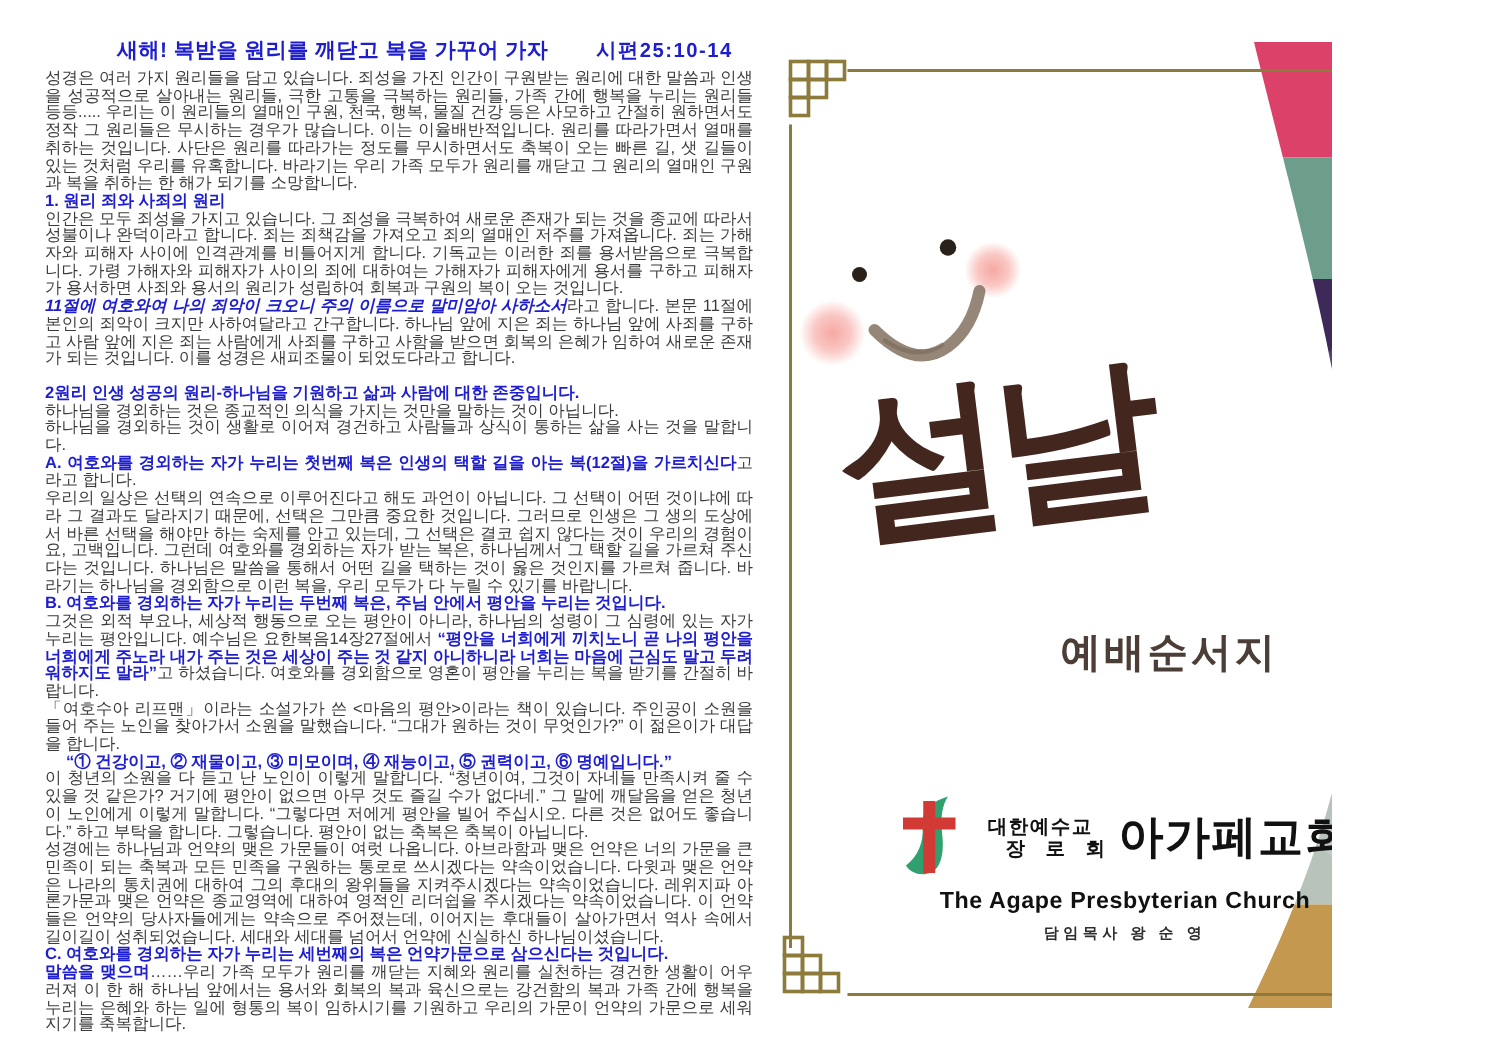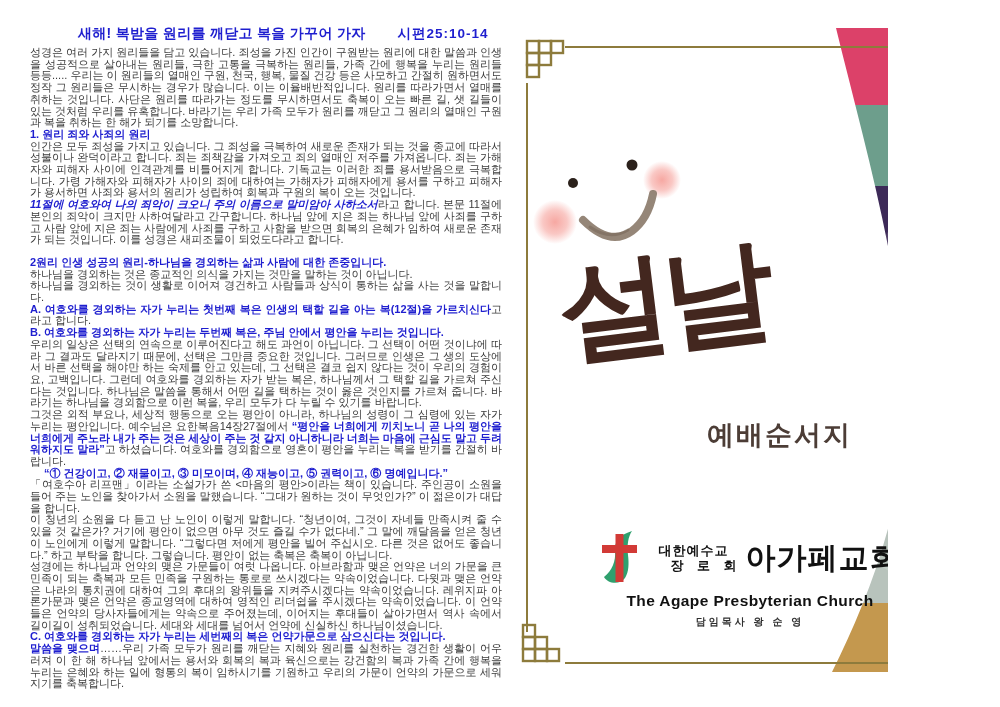--- a/index.html
+++ b/index.html
@@ -50,29 +50,29 @@
     <header class="title-row">
       <h1 class="title">새해! 복받을 원리를 깨닫고 복을 가꾸어 가자</h1>
       <span class="ref">시편25:10-14</span>
     </header>
     <div class="blocks">
         <div class="para"><span class="run-b">성경은 여러 가지 원리들을 담고 있습니다. 죄성을 가진 인간이 구원받는 원리에 대한 말씀과 인생을 성공적으로 살아내는 원리들, 극한 고통을 극복하는 원리들, 가족 간에 행복을 누리는 원리들 등등..... 우리는 이 원리들의 열매인 구원, 천국, 행복, 물질 건강 등은 사모하고 간절히 원하면서도 정작 그 원리들은 무시하는 경우가 많습니다. 이는 이율배반적입니다. 원리를 따라가면서 열매를 취하는 것입니다. 사단은 원리를 따라가는 정도를 무시하면서도 축복이 오는 빠른 길, 샛 길들이 있는 것처럼 우리를 유혹합니다. 바라기는 우리 가족 모두가 원리를 깨닫고 그 원리의 열매인 구원과 복을 취하는 한 해가 되기를 소망합니다.</span></div>
         <div class="para"><span class="run-h">1. 원리 죄와 사죄의 원리</span></div>
         <div class="para"><span class="run-b">인간은 모두 죄성을 가지고 있습니다. 그 죄성을 극복하여 새로운 존재가 되는 것을 종교에 따라서 성불이나 완덕이라고 합니다. 죄는 죄책감을 가져오고 죄의 열매인 저주를 가져옵니다. 죄는 가해자와 피해자 사이에 인격관계를 비틀어지게 합니다. 기독교는 이러한 죄를 용서받음으로 극복합니다.  가령 가해자와 피해자가 사이의 죄에 대하여는 가해자가 피해자에게 용서를 구하고 피해자가 용서하면 사죄와 용서의 원리가 성립하여 회복과 구원의 복이 오는 것입니다.</span></div>
         <div class="para"><span class="run-qib">11절에 </span><span class="run-qi">여호와여 나의 죄악이 크오니 주의 이름으로 말미암아 사하소서</span><span class="run-b">라고 합니다. 본문 11절에 본인의 죄악이 크지만 사하여달라고 간구합니다. 하나님 앞에 지은 죄는 하나님 앞에 사죄를 구하고 사람 앞에 지은 죄는 사람에게 사죄를 구하고 사함을 받으면 회복의 은혜가 임하여 새로운 존재가 되는 것입니다. 이를 성경은 새피조물이 되었도다라고 합니다.</span></div>
         <div class="gap"></div>
-        <div class="para"><span class="run-h">2원리 인생 성공의 원리-하나님을 경외하는 삶과 사람에 대한 존중입니다.</span></div>
+        <div class="para"><span class="run-h">2원리 인생 성공의 원리-하나님을 기원하고 삶과 사람에 대한 존중입니다.</span></div>
         <div class="para"><span class="run-b">하나님을 경외하는 것은 종교적인 의식을 가지는 것만을 말하는 것이 아닙니다.</span></div>
         <div class="para"><span class="run-b">하나님을 경외하는 것이 생활로 이어져 경건하고 사람들과 상식이 통하는 삶을 사는 것을 말합니다.</span></div>
         <div class="para"><span class="run-h">A. 여호와를 경외하는 자가 누리는 첫번째 복은 인생의 택할 길을 아는 복(12절)을 가르치신다</span><span class="run-b">고 라고 합니다.</span></div>
+        <div class="para"><span class="run-b">우리의 일상은 선택의 연속으로 이루어진다고 해도 과언이 아닙니다. 그 선택이 어떤 것이냐에 따라 그 결과도 달라지기 때문에, 선택은 그만큼 중요한 것입니다. 그러므로 인생은 그 생의 도상에서 바른 선택을 해야만 하는 숙제를 안고 있는데, 그 선택은 결코 쉽지 않다는 것이 우리의 경험이요, 고백입니다. 그런데 여호와를 경외하는 자가 받는 복은, 하나님께서 그 택할 길을 가르쳐 주신다는 것입니다. 하나님은 말씀을 통해서 어떤 길을 택하는 것이 옳은 것인지를 가르쳐 줍니다. 바라기는 하나님을 경외함으로 이런 복을, 우리 모두가 다 누릴 수 있기를 바랍니다.</span></div>
         <div class="para"><span class="run-h">B. 여호와를 경외하는 자가 누리는 두번째 복은, 주님 안에서 평안을 누리는 것입니다.</span></div>
-        <div class="para"><span class="run-b">우리의 일상은 선택의 연속으로 이루어진다고 해도 과언이 아닙니다. 그 선택이 어떤 것이냐에 따라 그 결과도 달라지기 때문에, 선택은 그만큼 중요한 것입니다. 그러므로 인생은 그 생의 도상에서 바른 선택을 해야만 하는 숙제를 안고 있는데, 그 선택은 결코 쉽지 않다는 것이 우리의 경험이요, 고백입니다. 그런데 여호와를 경외하는 자가 받는 복은, 하나님께서 그 택할 길을 가르쳐 주신다는 것입니다. 하나님은 말씀을 통해서 어떤 길을 택하는 것이 옳은 것인지를 가르쳐 줍니다. 바라기는 하나님을 경외함으로 이런 복을, 우리 모두가 다 누릴 수 있기를 바랍니다.</span></div>
         <div class="para"><span class="run-b">그것은 외적 부요나, 세상적 행동으로 오는 평안이 아니라, 하나님의 성령이 그 심령에 있는 자가 누리는 평안입니다. 예수님은 요한복음14장27절에서 </span><span class="run-q">“평안을 너희에게 끼치노니 곧 나의 평안을 너희에게 주노라 내가 주는 것은 세상이 주는 것 같지 아니하니라 너희는 마음에 근심도 말고 두려워하지도 말라”</span><span class="run-b">고 하셨습니다.  여호와를 경외함으로 영혼이 평안을 누리는 복을 받기를 간절히 바랍니다.</span></div>
+        <div class="para"><span class="run-b">「여호수아 리프맨」이라는 소설가가 쓴 &lt;마음의 평안&gt;이라는 책이 있습니다. 주인공이 소원을 들어 주는 노인을 찾아가서 소원을 말했습니다. “그대가 원하는 것이 무엇인가?”  이 젊은이가 대답을 합니다.</span></div>
         <div class="para indent"><span class="run-q">“① 건강이고, ② 재물이고, ③ 미모이며, ④ 재능이고, ⑤ 권력이고, ⑥ 명예입니다.”</span></div>
-        <div class="para"><span class="run-b">「여호수아 리프맨」이라는 소설가가 쓴 &lt;마음의 평안&gt;이라는 책이 있습니다. 주인공이 소원을 들어 주는 노인을 찾아가서 소원을 말했습니다. “그대가 원하는 것이 무엇인가?”  이 젊은이가 대답을 합니다.</span></div>
         <div class="para"><span class="run-b">이 청년의 소원을 다 듣고 난 노인이 이렇게 말합니다. “청년이여, 그것이 자네들 만족시켜 줄 수 있을 것 같은가? 거기에 평안이 없으면 아무 것도 즐길 수가 없다네.”  그 말에 깨달음을 얻은 청년이 노인에게 이렇게 말합니다. “그렇다면 저에게 평안을 빌어 주십시오. 다른 것은 없어도 좋습니다.” 하고 부탁을 합니다. 그렇습니다. 평안이 없는 축복은 축복이 아닙니다.</span></div>
         <div class="para"><span class="run-b">성경에는 하나님과 언약의 맺은 가문들이 여럿 나옵니다. 아브라함과 맺은 언약은 너의 가문을 큰 민족이 되는 축복과 모든 민족을 구원하는 통로로 쓰시겠다는 약속이었습니다. 다윗과 맺은 언약은 나라의 통치권에 대하여 그의 후대의 왕위들을 지켜주시겠다는 약속이었습니다. 레위지파 아론가문과 맺은 언약은 종교영역에 대하여 영적인 리더쉽을 주시겠다는 약속이었습니다. 이 언약들은 언약의 당사자들에게는 약속으로 주어졌는데, 이어지는 후대들이 살아가면서 역사 속에서 길이길이 성취되었습니다. 세대와 세대를 넘어서 언약에 신실하신 하나님이셨습니다.</span></div>
         <div class="para"><span class="run-h">C. 여호와를 경외하는 자가 누리는 세번째의 복은 언약가문으로 삼으신다는 것입니다.</span></div>
         <div class="para"><span class="run-h">말씀을 맺으며</span><span class="run-b">……우리 가족 모두가 원리를 깨닫는 지혜와 원리를 실천하는 경건한 생활이 어우러져 이 한 해 하나님 앞에서는 용서와 회복의 복과 육신으로는 강건함의 복과 가족 간에 행복을 누리는 은혜와 하는 일에 형통의 복이 임하시기를 기원하고 우리의 가문이 언약의 가문으로 세워지기를 축복합니다.</span></div>
       </div>
   </section>
 
   <section class="cover-page">
     <svg class="cover-art" width="480" height="655" viewBox="0 0 480 655">
       <defs>

